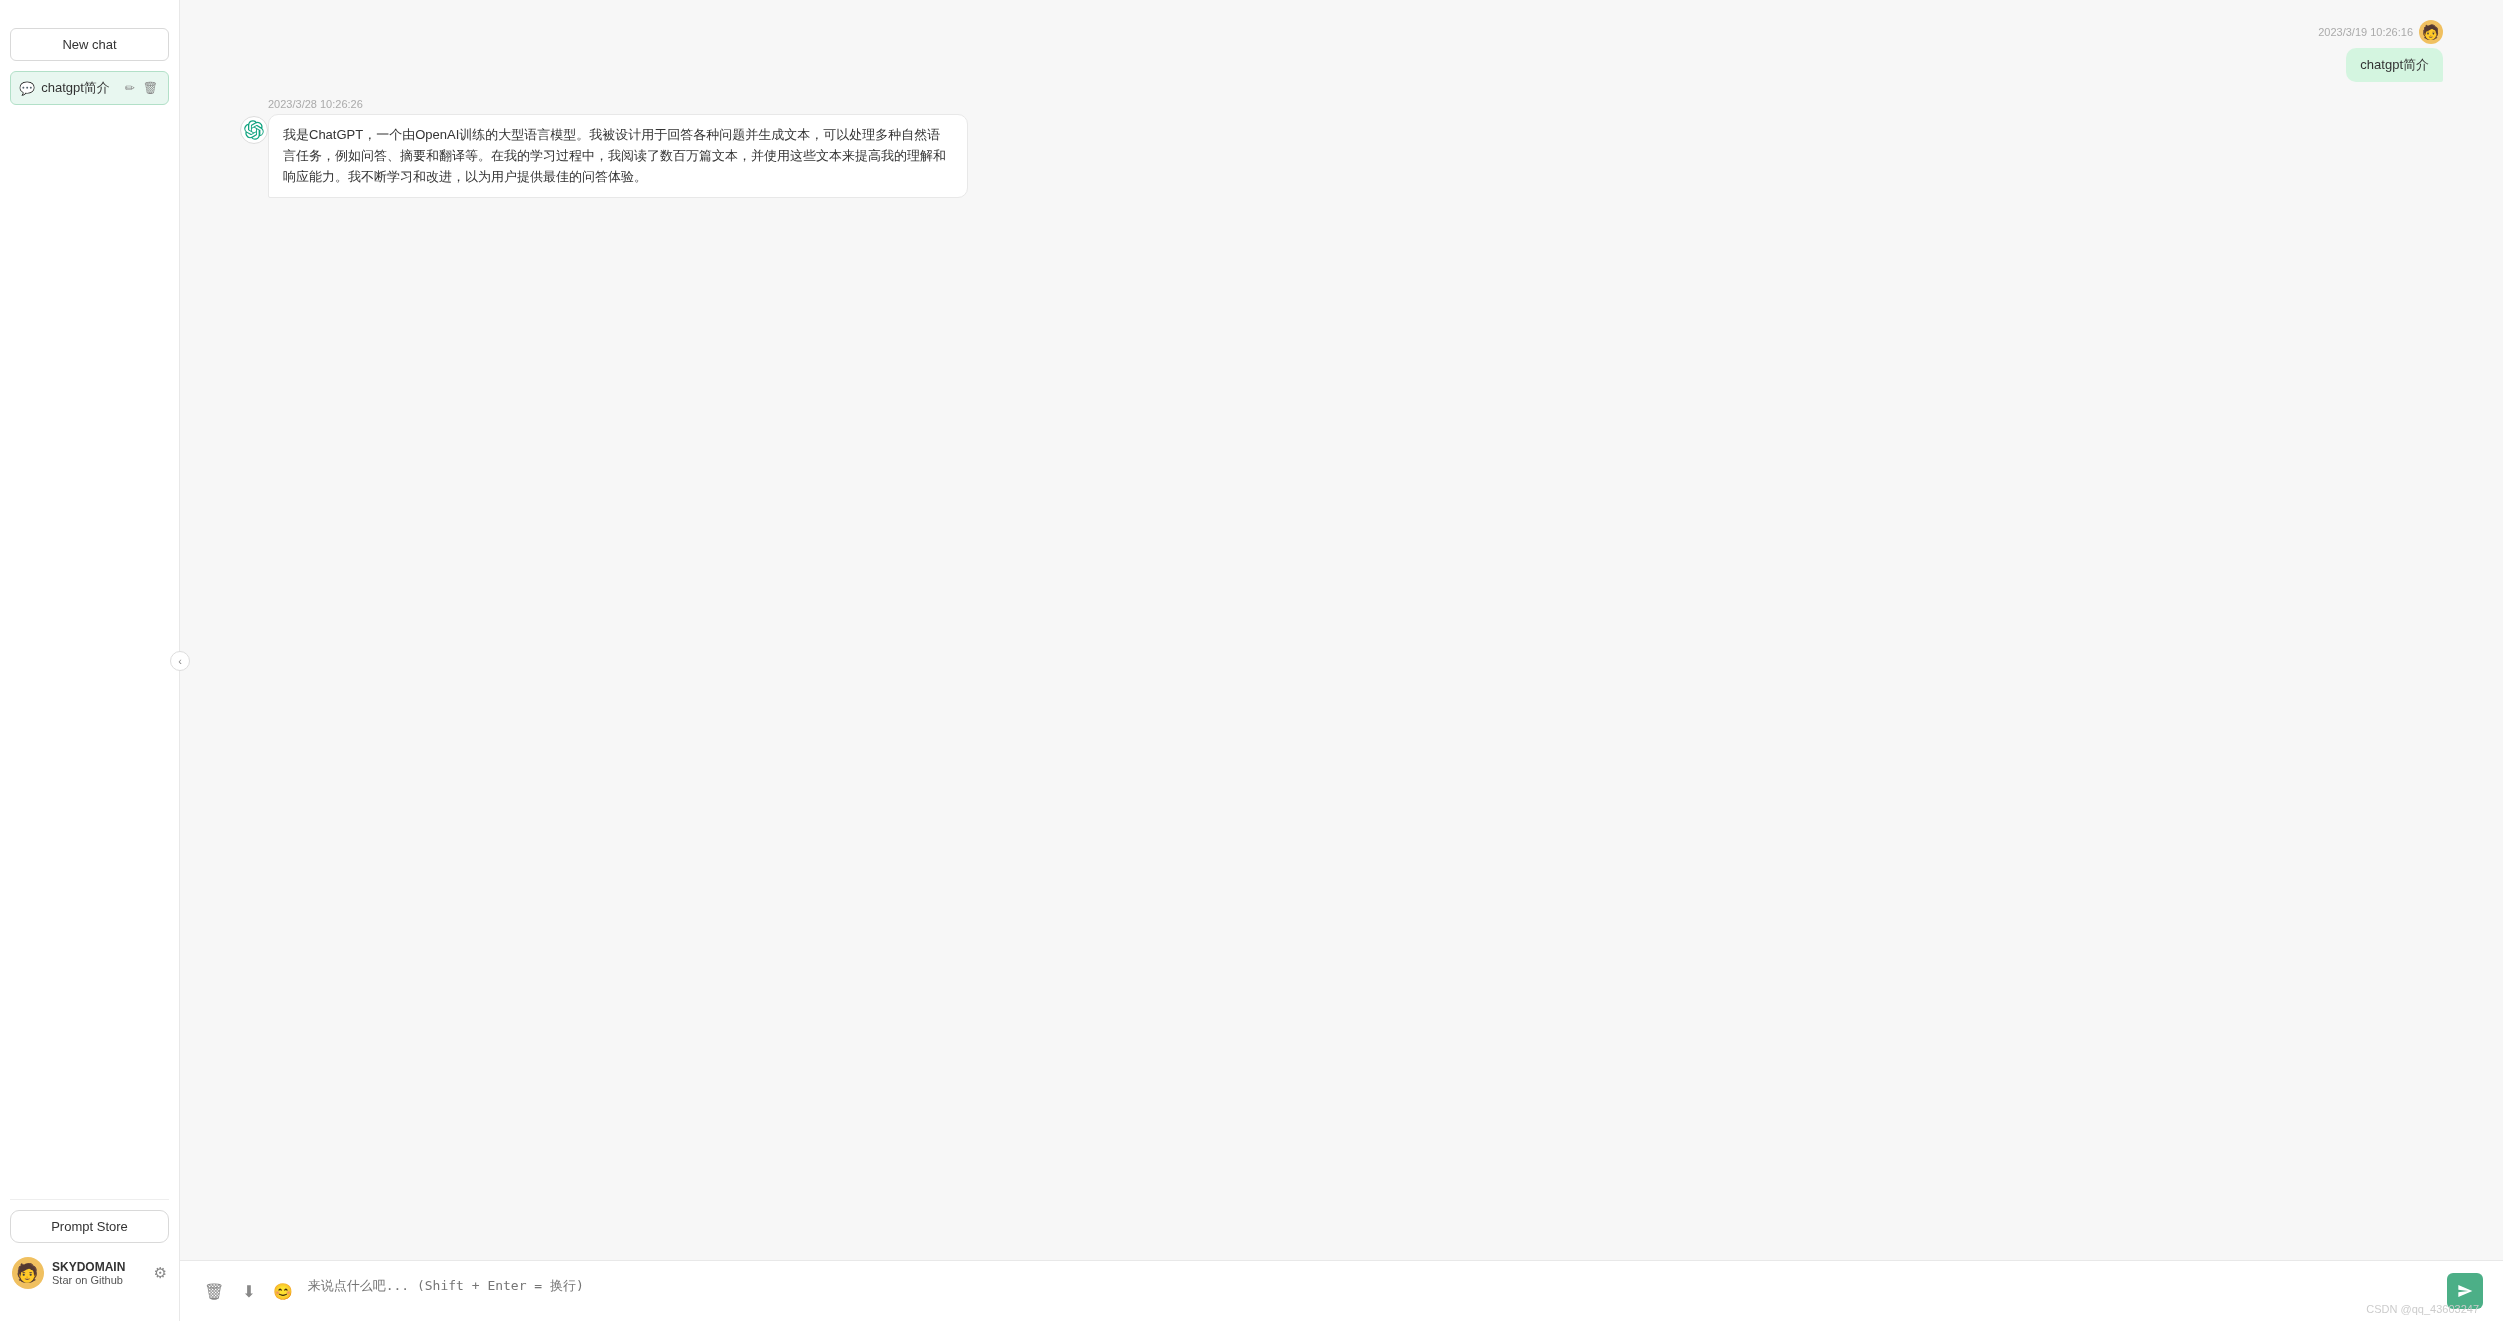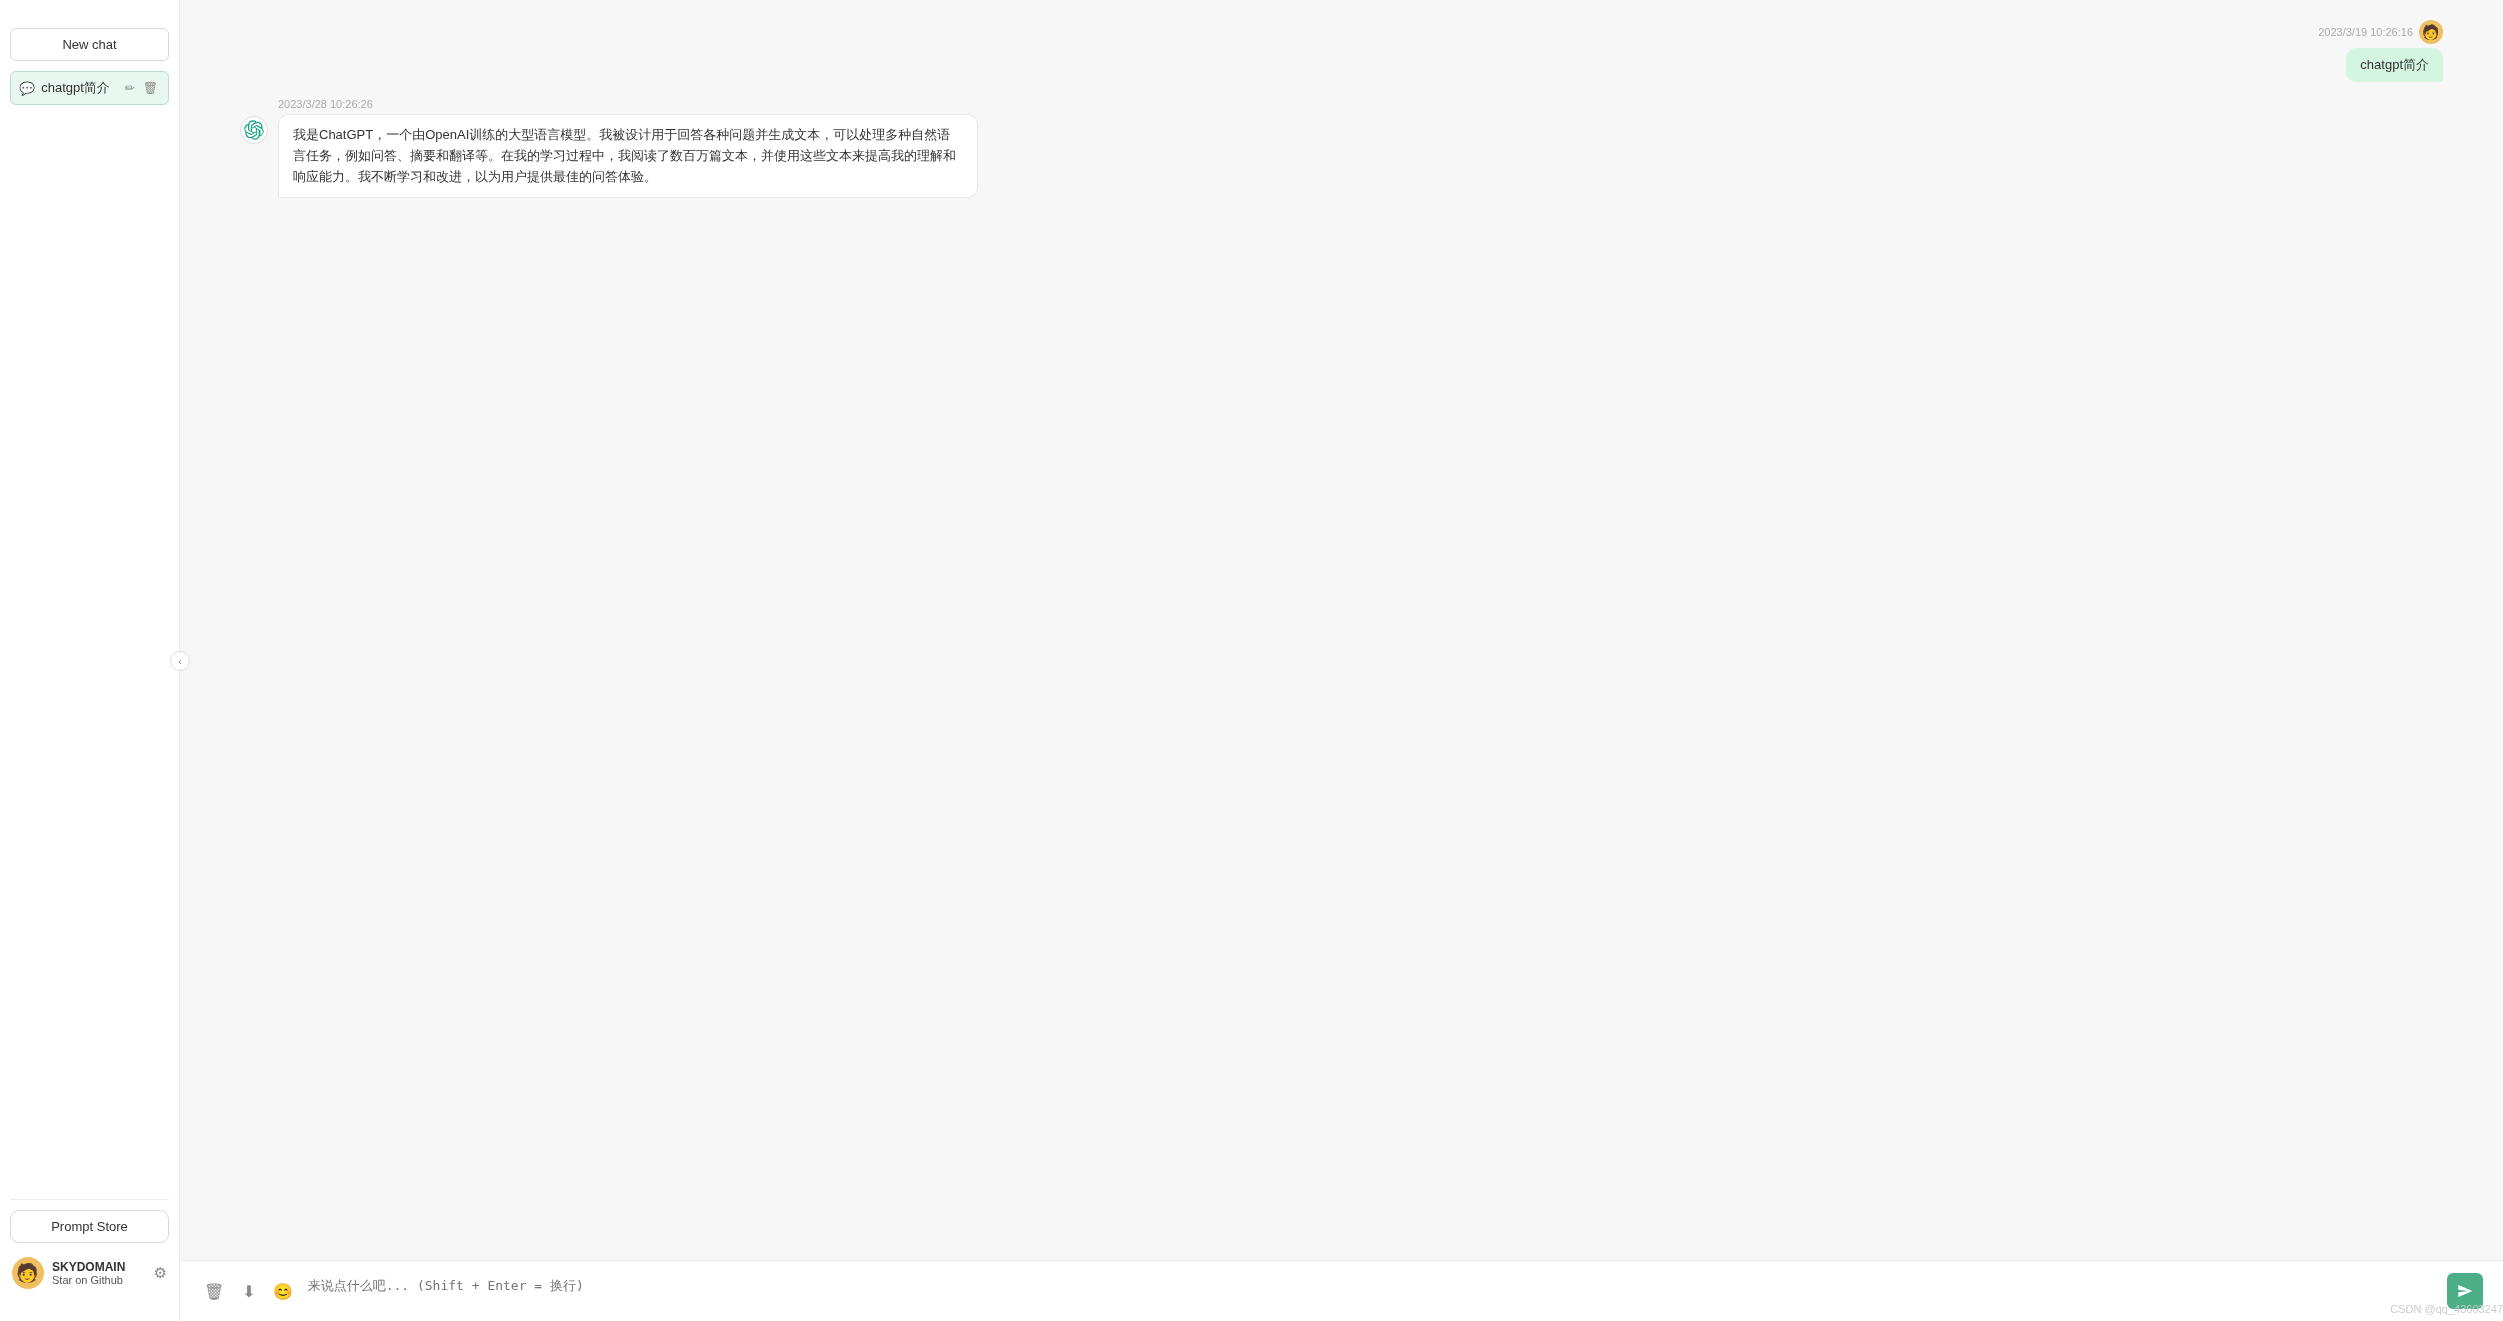--- a/index.html
+++ b/index.html
@@ -181,21 +181,20 @@
       font-size: 13px;
       color: #333;
       max-width: 60%;
     }
 
     
     .message-assistant {
       display: flex;
       flex-direction: row;
       align-items: flex-start;
-      gap: 10px;
     }
     .message-avatar-assistant {
       width: 28px;
       height: 28px;
       border-radius: 50%;
       background: #fff;
       border: 1px solid #ddd;
       display: flex;
       align-items: center;
       justify-content: center;
@@ -265,21 +264,21 @@
       align-items: center;
       justify-content: center;
       color: #fff;
       font-size: 16px;
     }
 
     
     .watermark {
       position: fixed;
       bottom: 6px;
-      right: 0;
+      right: 24px;
       font-size: 11px;
       color: #ccc;
     }
 
     
     .openai-logo {
       width: 20px;
       height: 20px;
     }
   </style>

